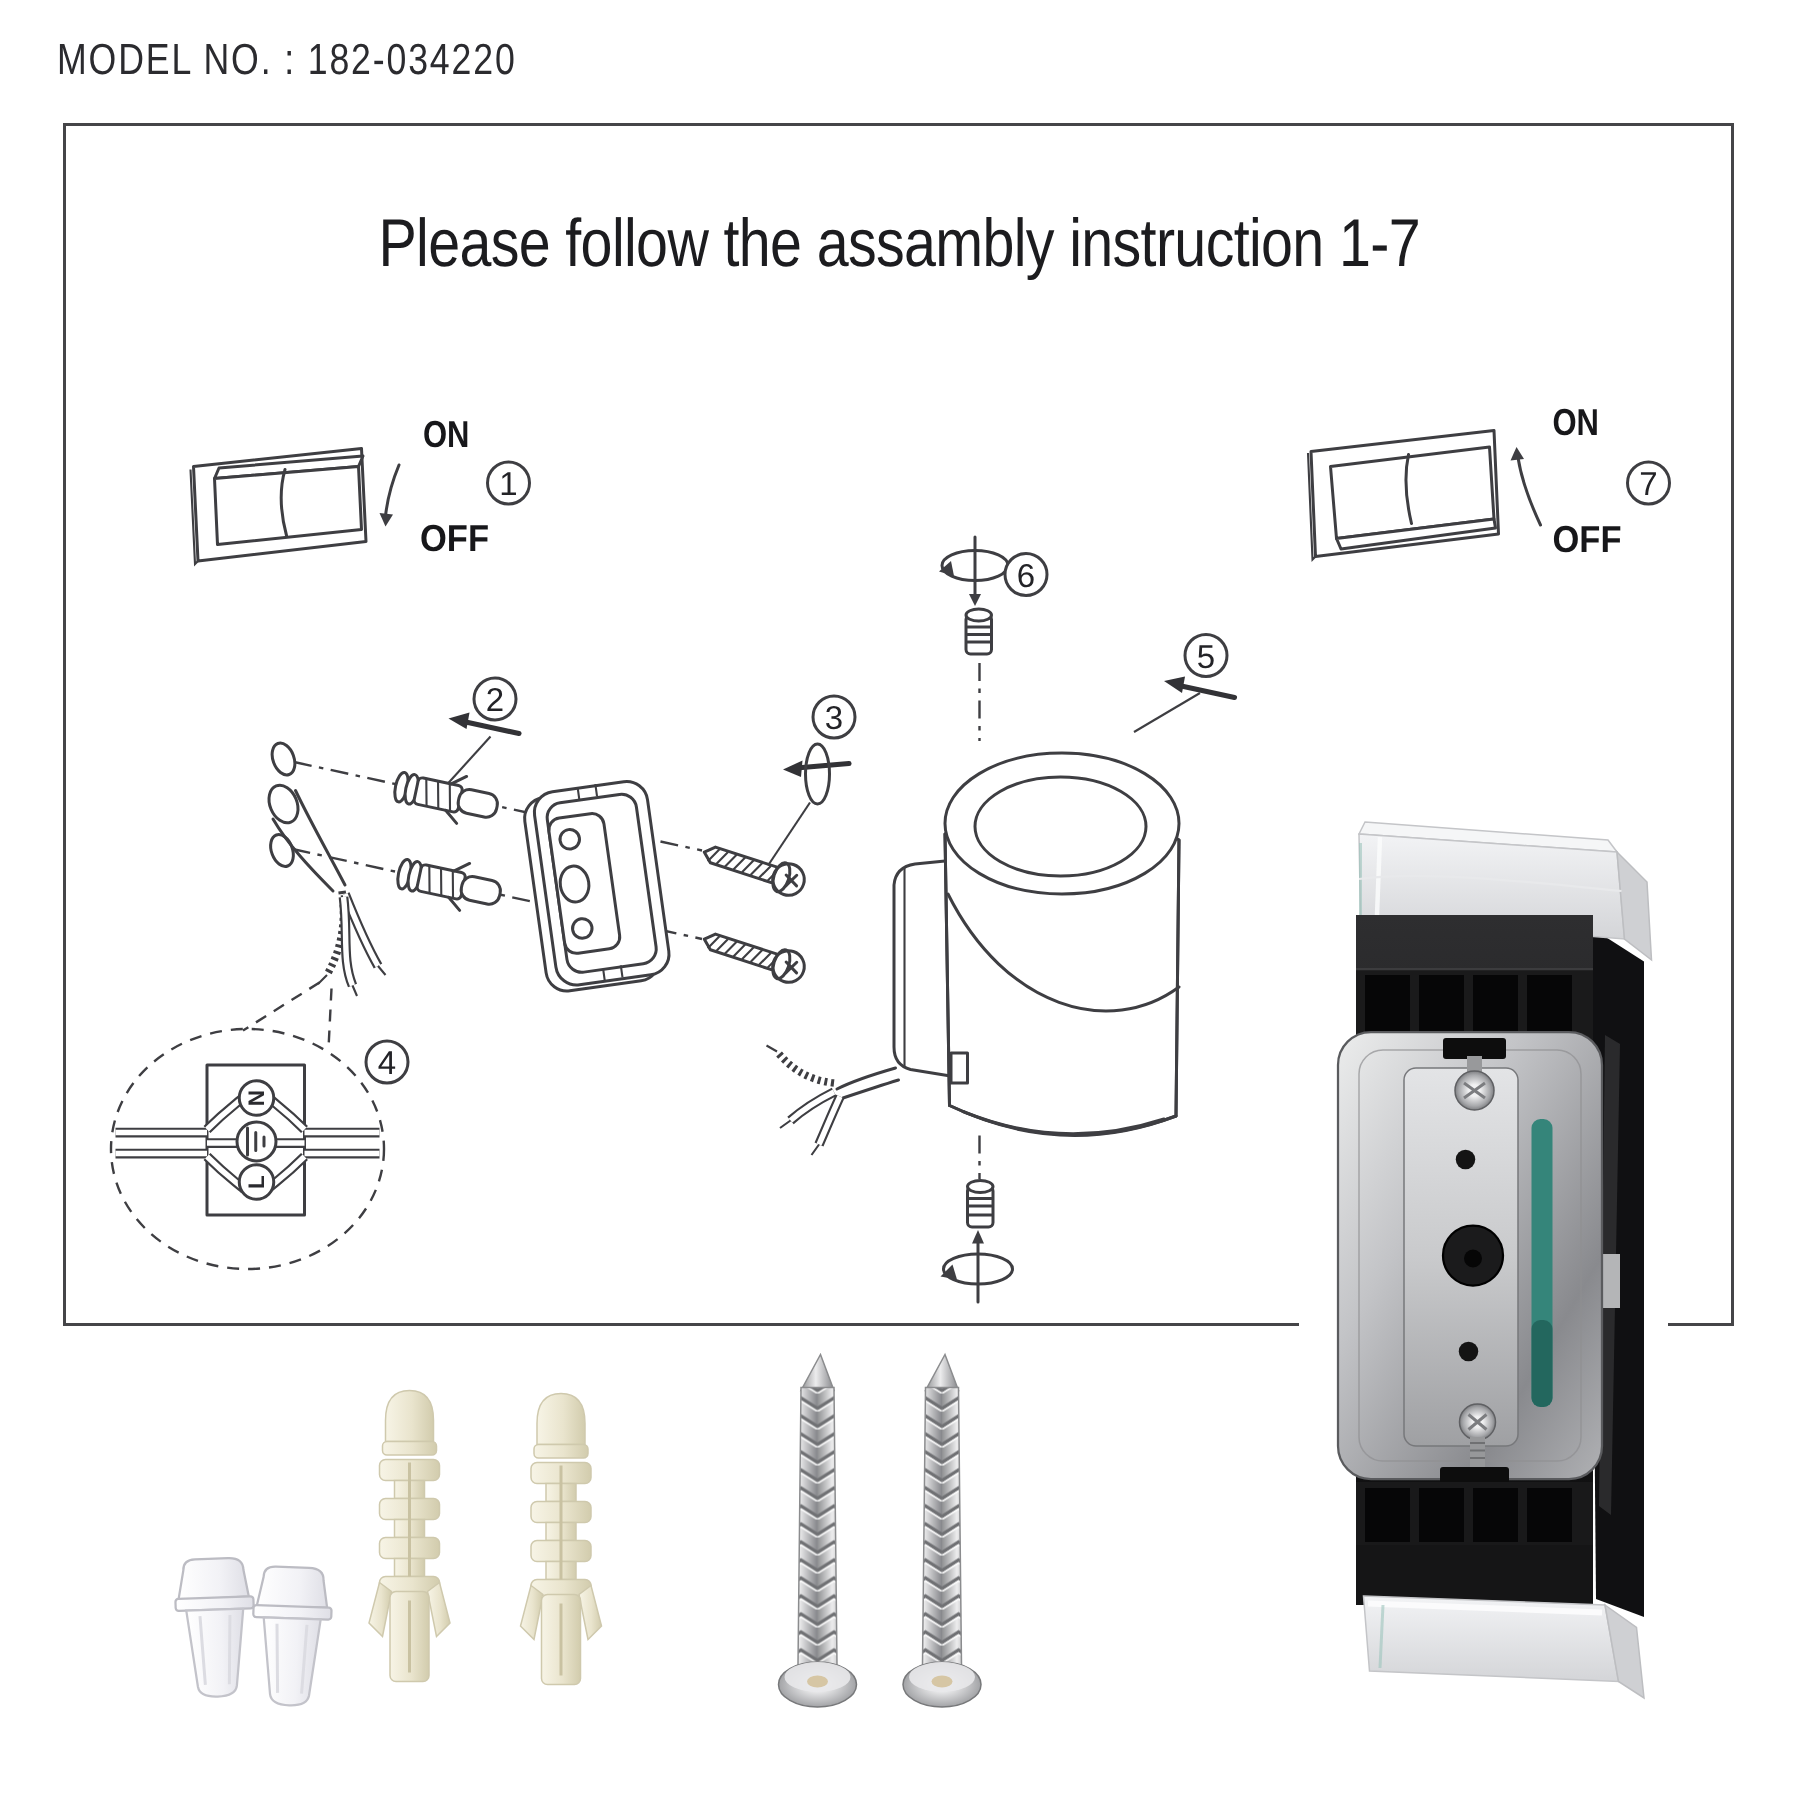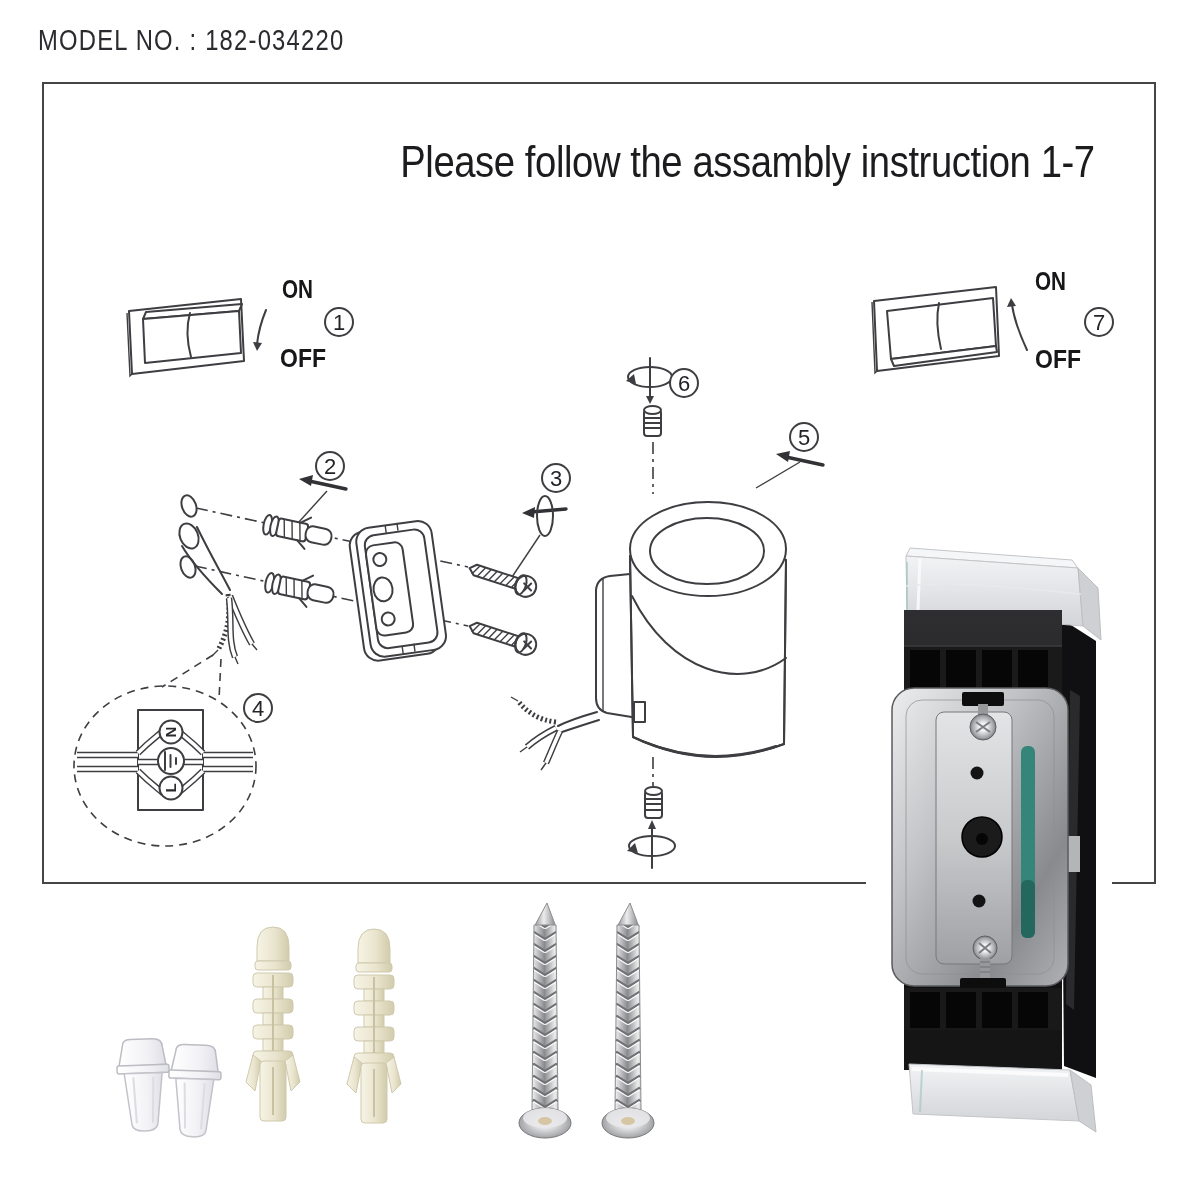--- a/index.html
+++ b/index.html
@@ -1,21 +1,21 @@
 <!DOCTYPE html>
 <html><head>
 <meta charset="utf-8">
 <style>
   html,body{margin:0;padding:0;background:#fff;}
   body{width:1200px;height:1200px;position:relative;font-family:"Liberation Sans",sans-serif;overflow:hidden;}
   .model{position:absolute;left:38px;top:24px;font-size:29px;color:#2b2b2f;letter-spacing:1.5px;
          transform:scaleX(0.82);transform-origin:0 0;white-space:nowrap;}
   .frame{position:absolute;left:42px;top:82px;width:1114px;height:802px;border:2px solid #454548;
          box-sizing:border-box;background:#fff;}
-  .title{position:absolute;left:42px;top:136px;width:1114px;text-align:right;font-size:45px;color:#1c1c1f;}
+  .title{position:absolute;left:42px;top:136px;width:1114px;text-align:center;font-size:45px;color:#1c1c1f;}
   .title .inner{display:inline-block;transform:scaleX(0.85);transform-origin:center;letter-spacing:-0.5px;white-space:nowrap;}
   svg.art{position:absolute;left:0;top:0;}
   .ln{fill:none;stroke:#3e3e42;stroke-width:2;stroke-linecap:round;stroke-linejoin:round;}
   .lnf{fill:#fff;stroke:#3e3e42;stroke-width:2;stroke-linecap:round;stroke-linejoin:round;}
   .thin{fill:none;stroke:#3e3e42;stroke-width:1.4;}
   .thick{fill:none;stroke:#323236;stroke-width:3.4;stroke-linecap:round;}
   .dashdot{fill:none;stroke:#3e3e42;stroke-width:1.6;stroke-dasharray:12 5 3 5;}
   .dash{fill:none;stroke:#3e3e42;stroke-width:1.6;stroke-dasharray:8 6;}
   .tube-d{fill:none;stroke:#3e3e42;stroke-width:6.5;}
   .tube-w{fill:none;stroke:#ffffff;stroke-width:3.6;}

